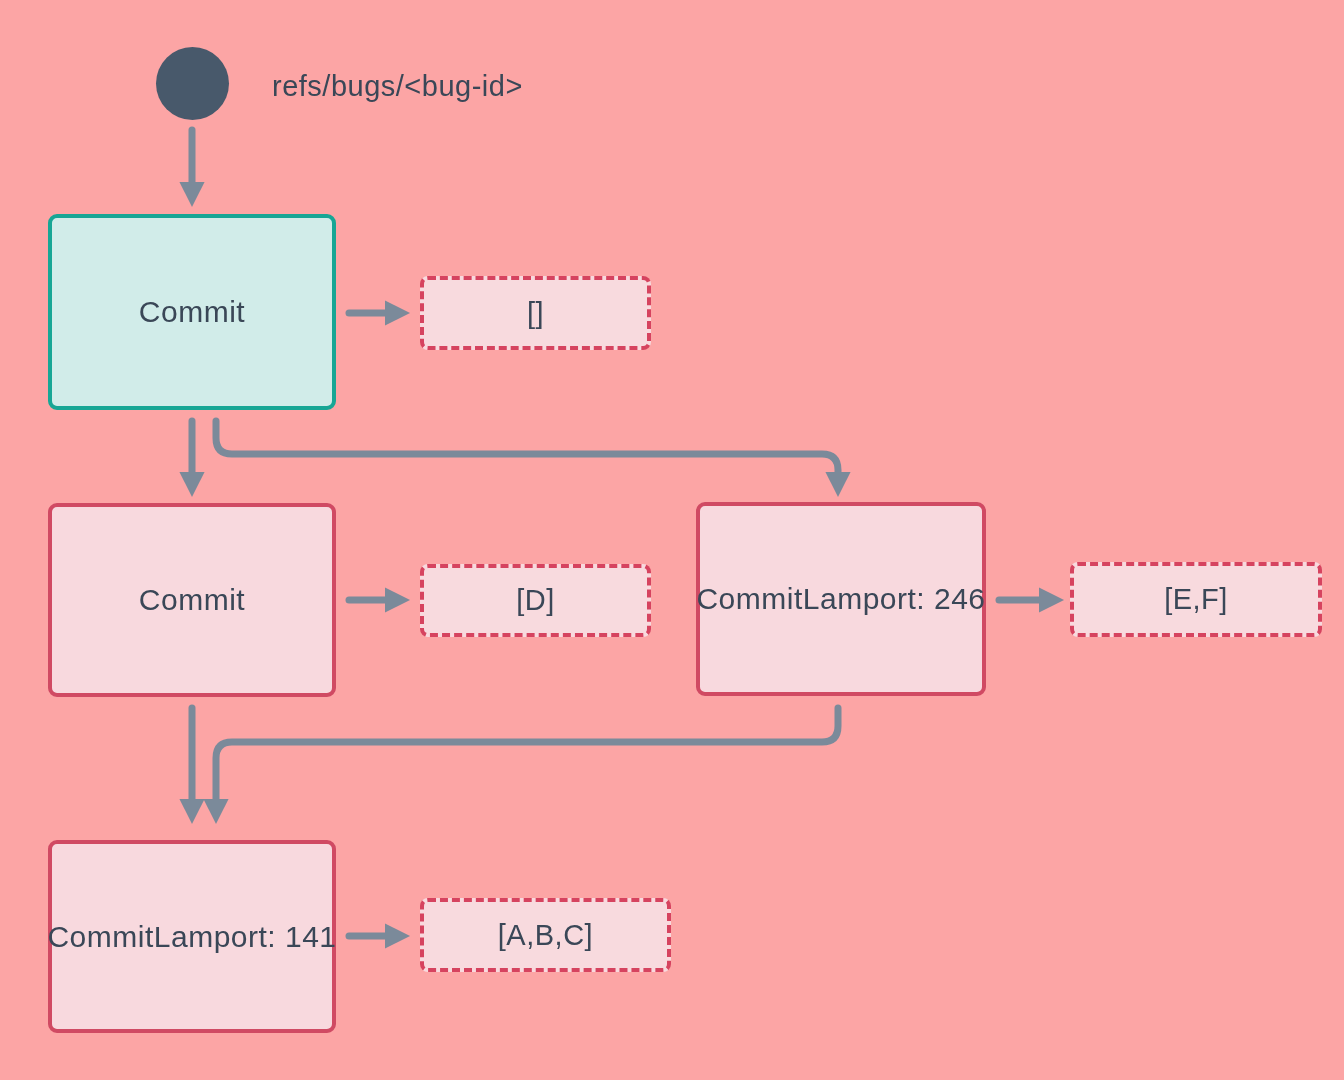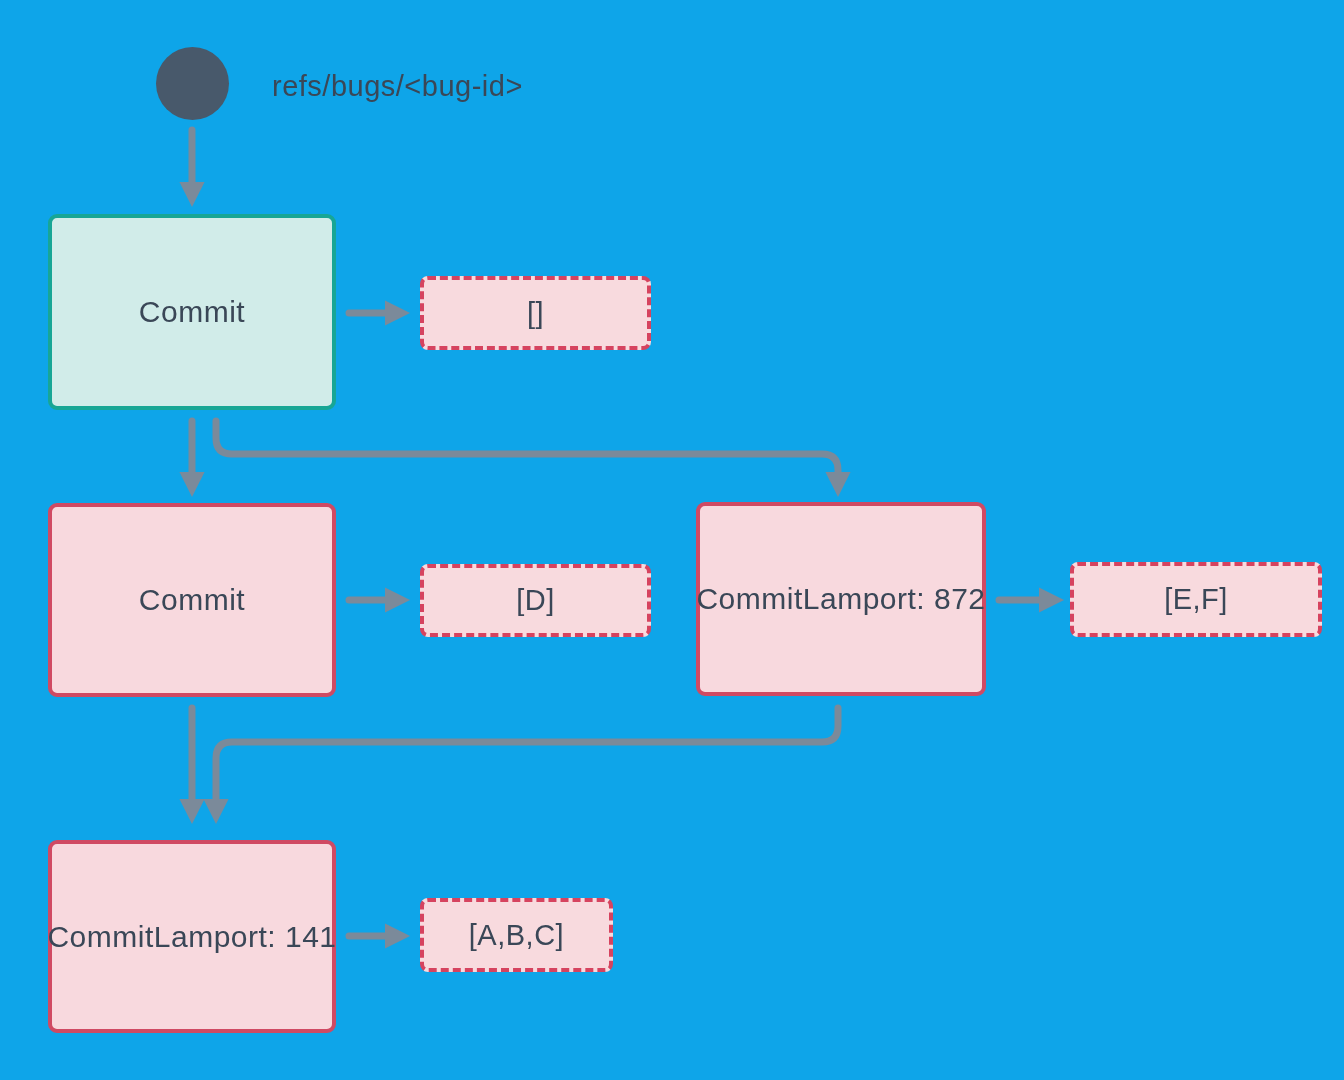--- a/index.html
+++ b/index.html
@@ -5,21 +5,21 @@
   html, body {
     margin: 0;
     padding: 0;
     background: #edf1f5;
     font-family: "Liberation Sans", sans-serif;
   }
   .canvas {
     position: relative;
     width: 1344px;
     height: 1080px;
-    background: #0ea5e9;
+    background: #fca5a5;
     overflow: hidden;
   }
   .edges {
     position: absolute;
     left: 0; top: 0;
     width: 1344px;
     height: 1080px;
     z-index: 1;
   }
   .ref-circle {
@@ -93,21 +93,21 @@
     white-space: nowrap;
   }
   
   #box-864 { left: 48px;  top: 214px; width: 288px; height: 196px; }
   #box-246 { left: 48px;  top: 503px; width: 288px; height: 194px; }
   #box-537 { left: 696px; top: 502px; width: 290px; height: 194px; }
   #box-127 { left: 48px;  top: 840px; width: 288px; height: 193px; }
   #ops-864 { left: 420px;  top: 276px; width: 231px; height: 74px; }
   #ops-246 { left: 420px;  top: 564px; width: 231px; height: 73px; }
   #ops-537 { left: 1070px; top: 562px; width: 252px; height: 75px; }
-  #ops-127 { left: 420px;  top: 898px; width: 193px; height: 74px; }
+  #ops-127 { left: 420px;  top: 898px; width: 251px; height: 74px; }
 </style>
 </head>
 <body>
 
 <div class="canvas">
 
   <svg class="edges" viewBox="0 0 1344 1080" xmlns="http://www.w3.org/2000/svg">
     <defs>
       <marker id="ah" viewBox="0 0 4 4" markerWidth="4" markerHeight="4" refX="0.3" refY="2" orient="auto" markerUnits="strokeWidth">
         <path d="M0,0.2 L3.6,2 L0,3.8 Z" fill="#7b8a9a"></path>
@@ -140,21 +140,21 @@
 
   <div id="box-246" class="commit-box commit-red">
     <div class="line">Commit</div>
   </div>
   <div id="ops-246" class="ops-box">
     <div class="ops-label">[D]</div>
   </div>
 
   <div id="box-537" class="commit-box commit-red">
     <div class="line">Commit</div>
-    <div class="line">Lamport: 872</div>
+    <div class="line">Lamport: 246</div>
   </div>
   <div id="ops-537" class="ops-box">
     <div class="ops-label">[E,F]</div>
   </div>
 
   <div id="box-127" class="commit-box commit-red">
     <div class="line">Commit</div>
     <div class="line">Lamport: 141</div>
   </div>
   <div id="ops-127" class="ops-box">

